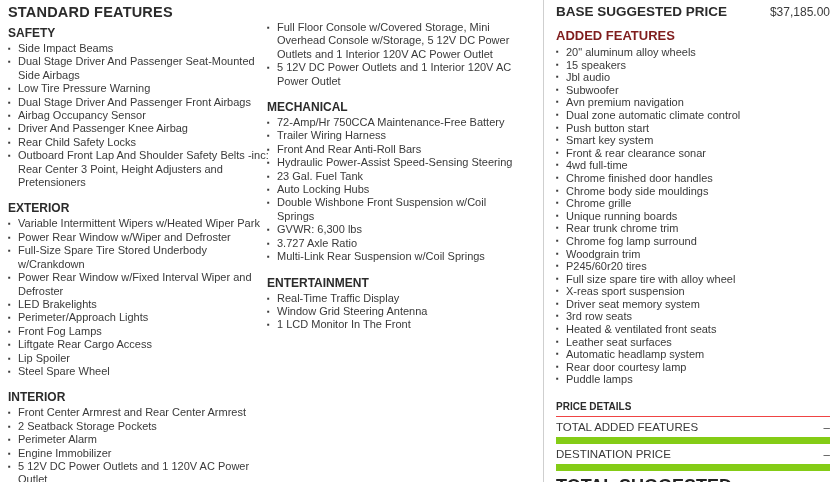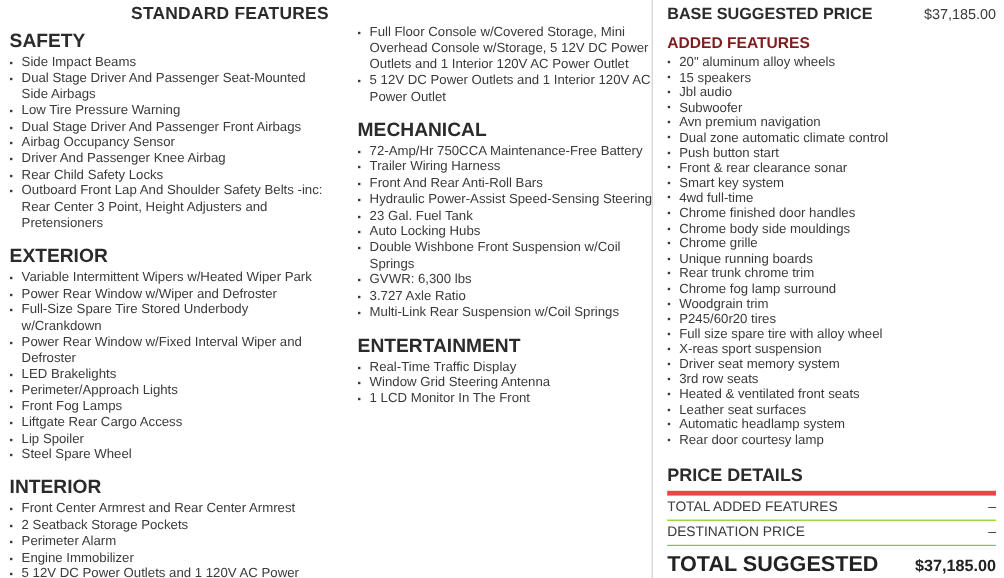--- a/index.html
+++ b/index.html
@@ -6,34 +6,34 @@
   body {
     width: 837px; height: 482px;
     background: #ffffff;
     font-family: "Liberation Sans", sans-serif;
     color: #3a3a3a;
     overflow: hidden;
     position: relative;
   }
   .col { position: absolute; top: 4px; }
   .col-left  { left: 8px;   width: 266px; }
-  .col-mid   { left: 298px; width: 256px; padding-top: 17px; }
+  .col-mid   { left: 267px; width: 256px; padding-top: 17px; }
   .v-divider {
     position: absolute; left: 543px; top: 0; bottom: 0;
     width: 1px; background: #cfcfcf;
   }
   .col-right { left: 556px; width: 274px; }
 
   .doc-title {
     font-size: 14.5px; font-weight: bold; color: #2b2b2b;
-    letter-spacing: 0.2px; margin: 0 0 6px 0; text-align: right;
+    letter-spacing: 0.2px; margin: 0 0 6px 0;
   }
   .section { margin: 0 0 12px 0; }
   .sec-heading {
-    font-size: 16px; font-weight: bold; color: #2b2b2b;
+    font-size: 12px; font-weight: bold; color: #2b2b2b;
     margin: 12px 0 2px 0;
   }
   .section:first-child .sec-heading { margin-top: 0; }
   ul.feat-list { list-style: none; margin: 0; padding: 0; }
   ul.feat-list li {
     position: relative; padding-left: 10px;
     font-size: 11px; line-height: 13.4px;
   }
   ul.feat-list li::before {
     content: "▪"; position: absolute; left: 0; top: 0;
@@ -51,28 +51,28 @@
   ul.added-list { list-style: none; margin: 0; padding: 0; }
   ul.added-list li {
     position: relative; padding-left: 10px;
     font-size: 11px; line-height: 12.6px;
   }
   ul.added-list li::before {
     content: "▪"; position: absolute; left: 0; top: 0;
     font-size: 8px; line-height: 12.6px; color: #3a3a3a;
   }
   .price-details-title {
-    font-size: 15px; font-weight: bold; color: #2b2b2b;
+    font-size: 10px; font-weight: bold; color: #2b2b2b;
     margin-top: 12px; padding: 3px 0 4px 0;
-    border-bottom: 4px solid #ef4444;
+    border-bottom: 1px solid #ef4444;
   }
   .price-row {
     display: flex; justify-content: space-between;
     font-size: 11.5px; padding: 4px 0;
-    border-bottom: 1px solid #84cc16;
+    border-bottom: 7px solid #84cc16;
   }
   .total-row {
     display: flex; justify-content: space-between; align-items: baseline;
     padding: 5px 0 2px 0;
   }
   .total-row .label { font-size: 18px; font-weight: bold; color: #222222; }
   .total-row .value { font-size: 13.5px; font-weight: bold; color: #222222; }
 </style>
 </head>
 <body>
@@ -165,39 +165,40 @@
 
   <div class="added-title">ADDED FEATURES</div>
   <ul class="added-list">
       <li>20" aluminum alloy wheels</li>
       <li>15 speakers</li>
       <li>Jbl audio</li>
       <li>Subwoofer</li>
       <li>Avn premium navigation</li>
       <li>Dual zone automatic climate control</li>
       <li>Push button start</li>
+      <li>Smart key system</li>
       <li>Front &amp; rear clearance sonar</li>
-      <li>Smart key system</li>
       <li>4wd full-time</li>
       <li>Chrome finished door handles</li>
       <li>Chrome body side mouldings</li>
       <li>Chrome grille</li>
       <li>Unique running boards</li>
       <li>Rear trunk chrome trim</li>
       <li>Chrome fog lamp surround</li>
       <li>Woodgrain trim</li>
       <li>P245/60r20 tires</li>
       <li>Full size spare tire with alloy wheel</li>
       <li>X-reas sport suspension</li>
       <li>Driver seat memory system</li>
       <li>3rd row seats</li>
       <li>Heated &amp; ventilated front seats</li>
       <li>Leather seat surfaces</li>
       <li>Automatic headlamp system</li>
       <li>Rear door courtesy lamp</li>
+      <li>Puddle lamps</li>
     </ul>
 
   <div class="price-details-title">PRICE DETAILS</div>
 
   <div class="price-row">
     <span>TOTAL ADDED FEATURES</span>
     <span>–</span>
   </div>
   <div class="price-row">
     <span>DESTINATION PRICE</span>

